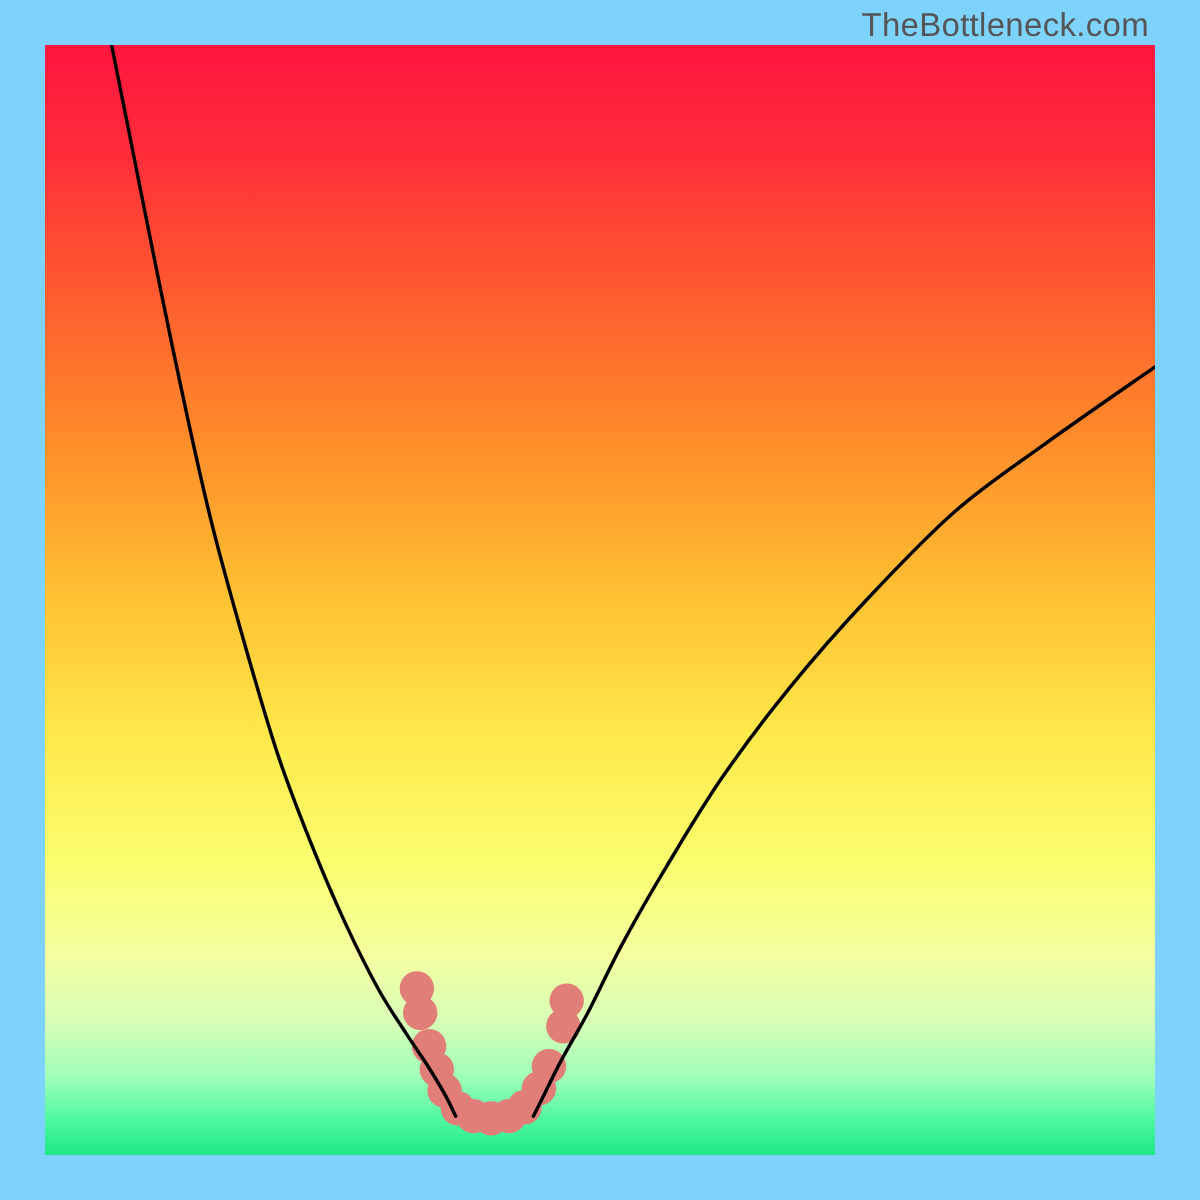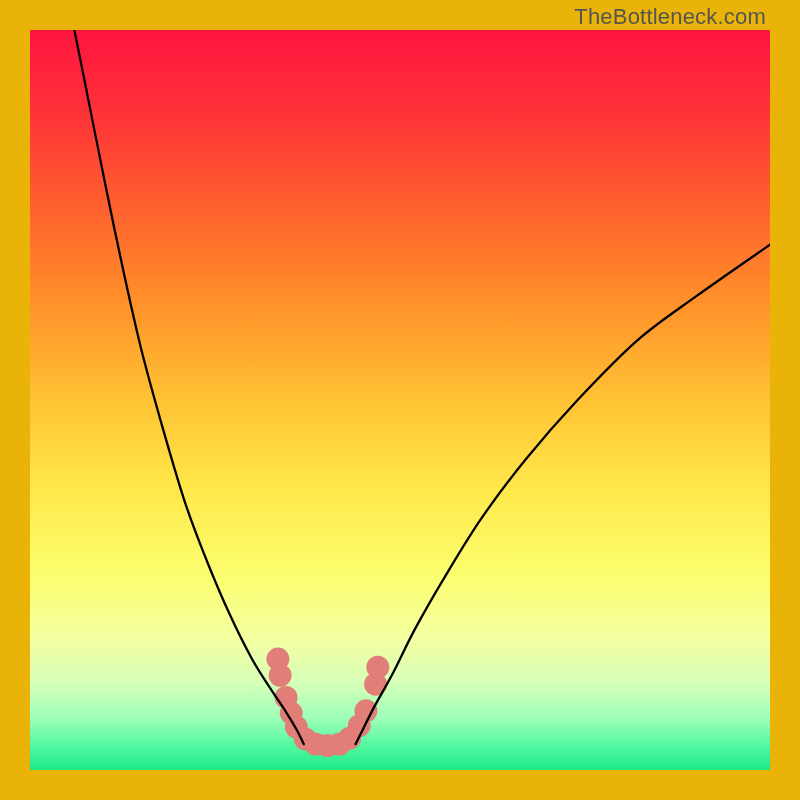--- a/index.html
+++ b/index.html
@@ -3,21 +3,21 @@
 <meta charset="utf-8">
 <style>
   body {
     margin: 0;
     padding: 0;
     background: #fff;
   }
   .frame {
     width: 800px;
     height: 800px;
-    background: #eab308;
+    background: #7dd3fc;
     position: relative;
   }
   .plot-area {
     position: absolute;
     left: 30px;
     top: 30px;
     width: 740px;
     height: 740px;
   }
   .gradient-bg {

